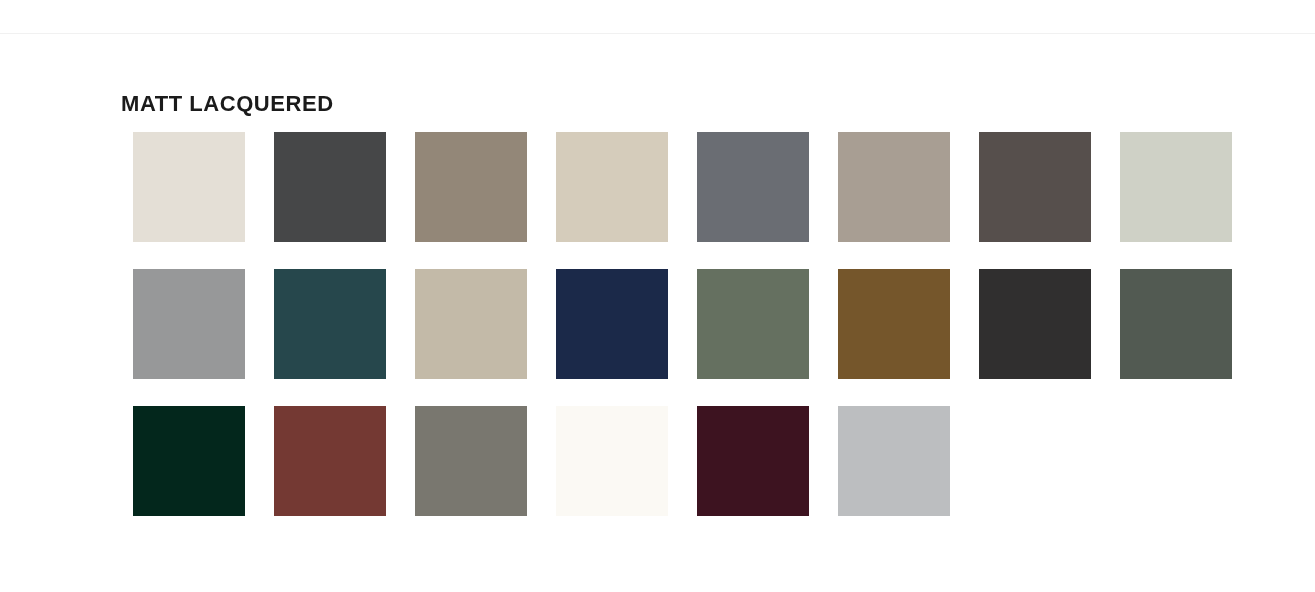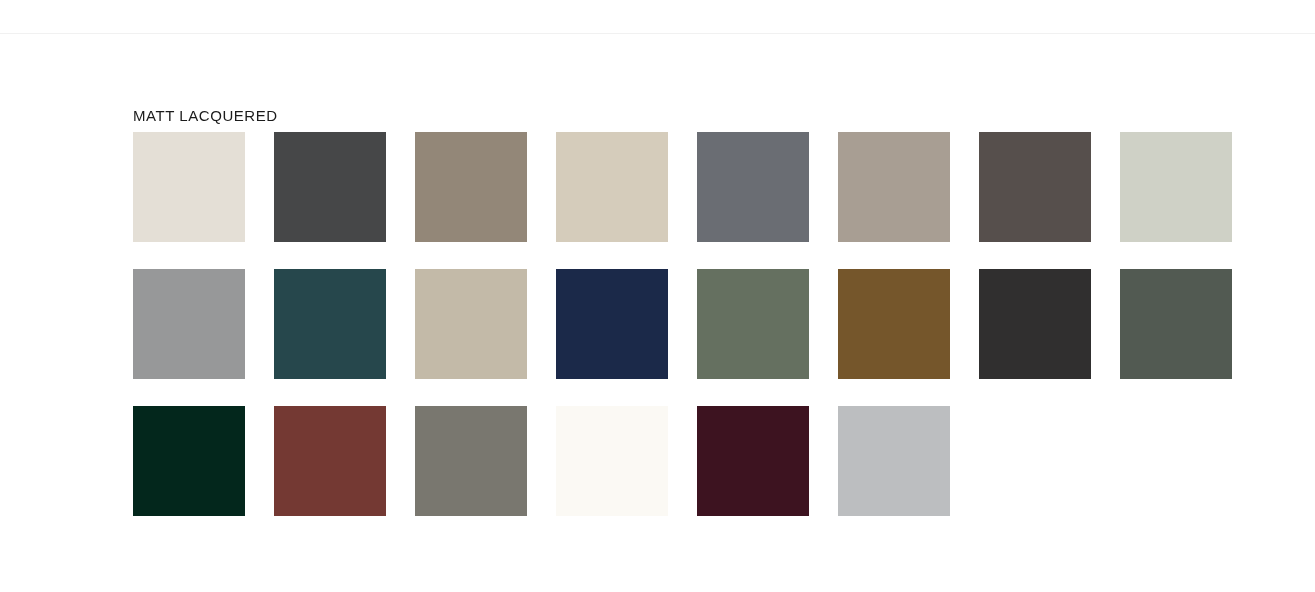--- a/index.html
+++ b/index.html
@@ -26,27 +26,27 @@
   }
 
   .finish-section {
     position: absolute;
     top: 33px;
     left: 0;
     width: 1315px;
   }
 
   .section-title {
-    margin: 12px;
+    margin: 0;
     padding: 0;
     position: absolute;
     top: 61px;
     left: 121px;
-    font-size: 15px;
-    font-weight: normal;
+    font-size: 22px;
+    font-weight: bold;
     letter-spacing: 0.55px;
     color: #1b1b1b;
     text-transform: uppercase;
     line-height: 20px;
     white-space: nowrap;
   }
 
   .swatch-grid {
     position: absolute;
     top: 99px;

